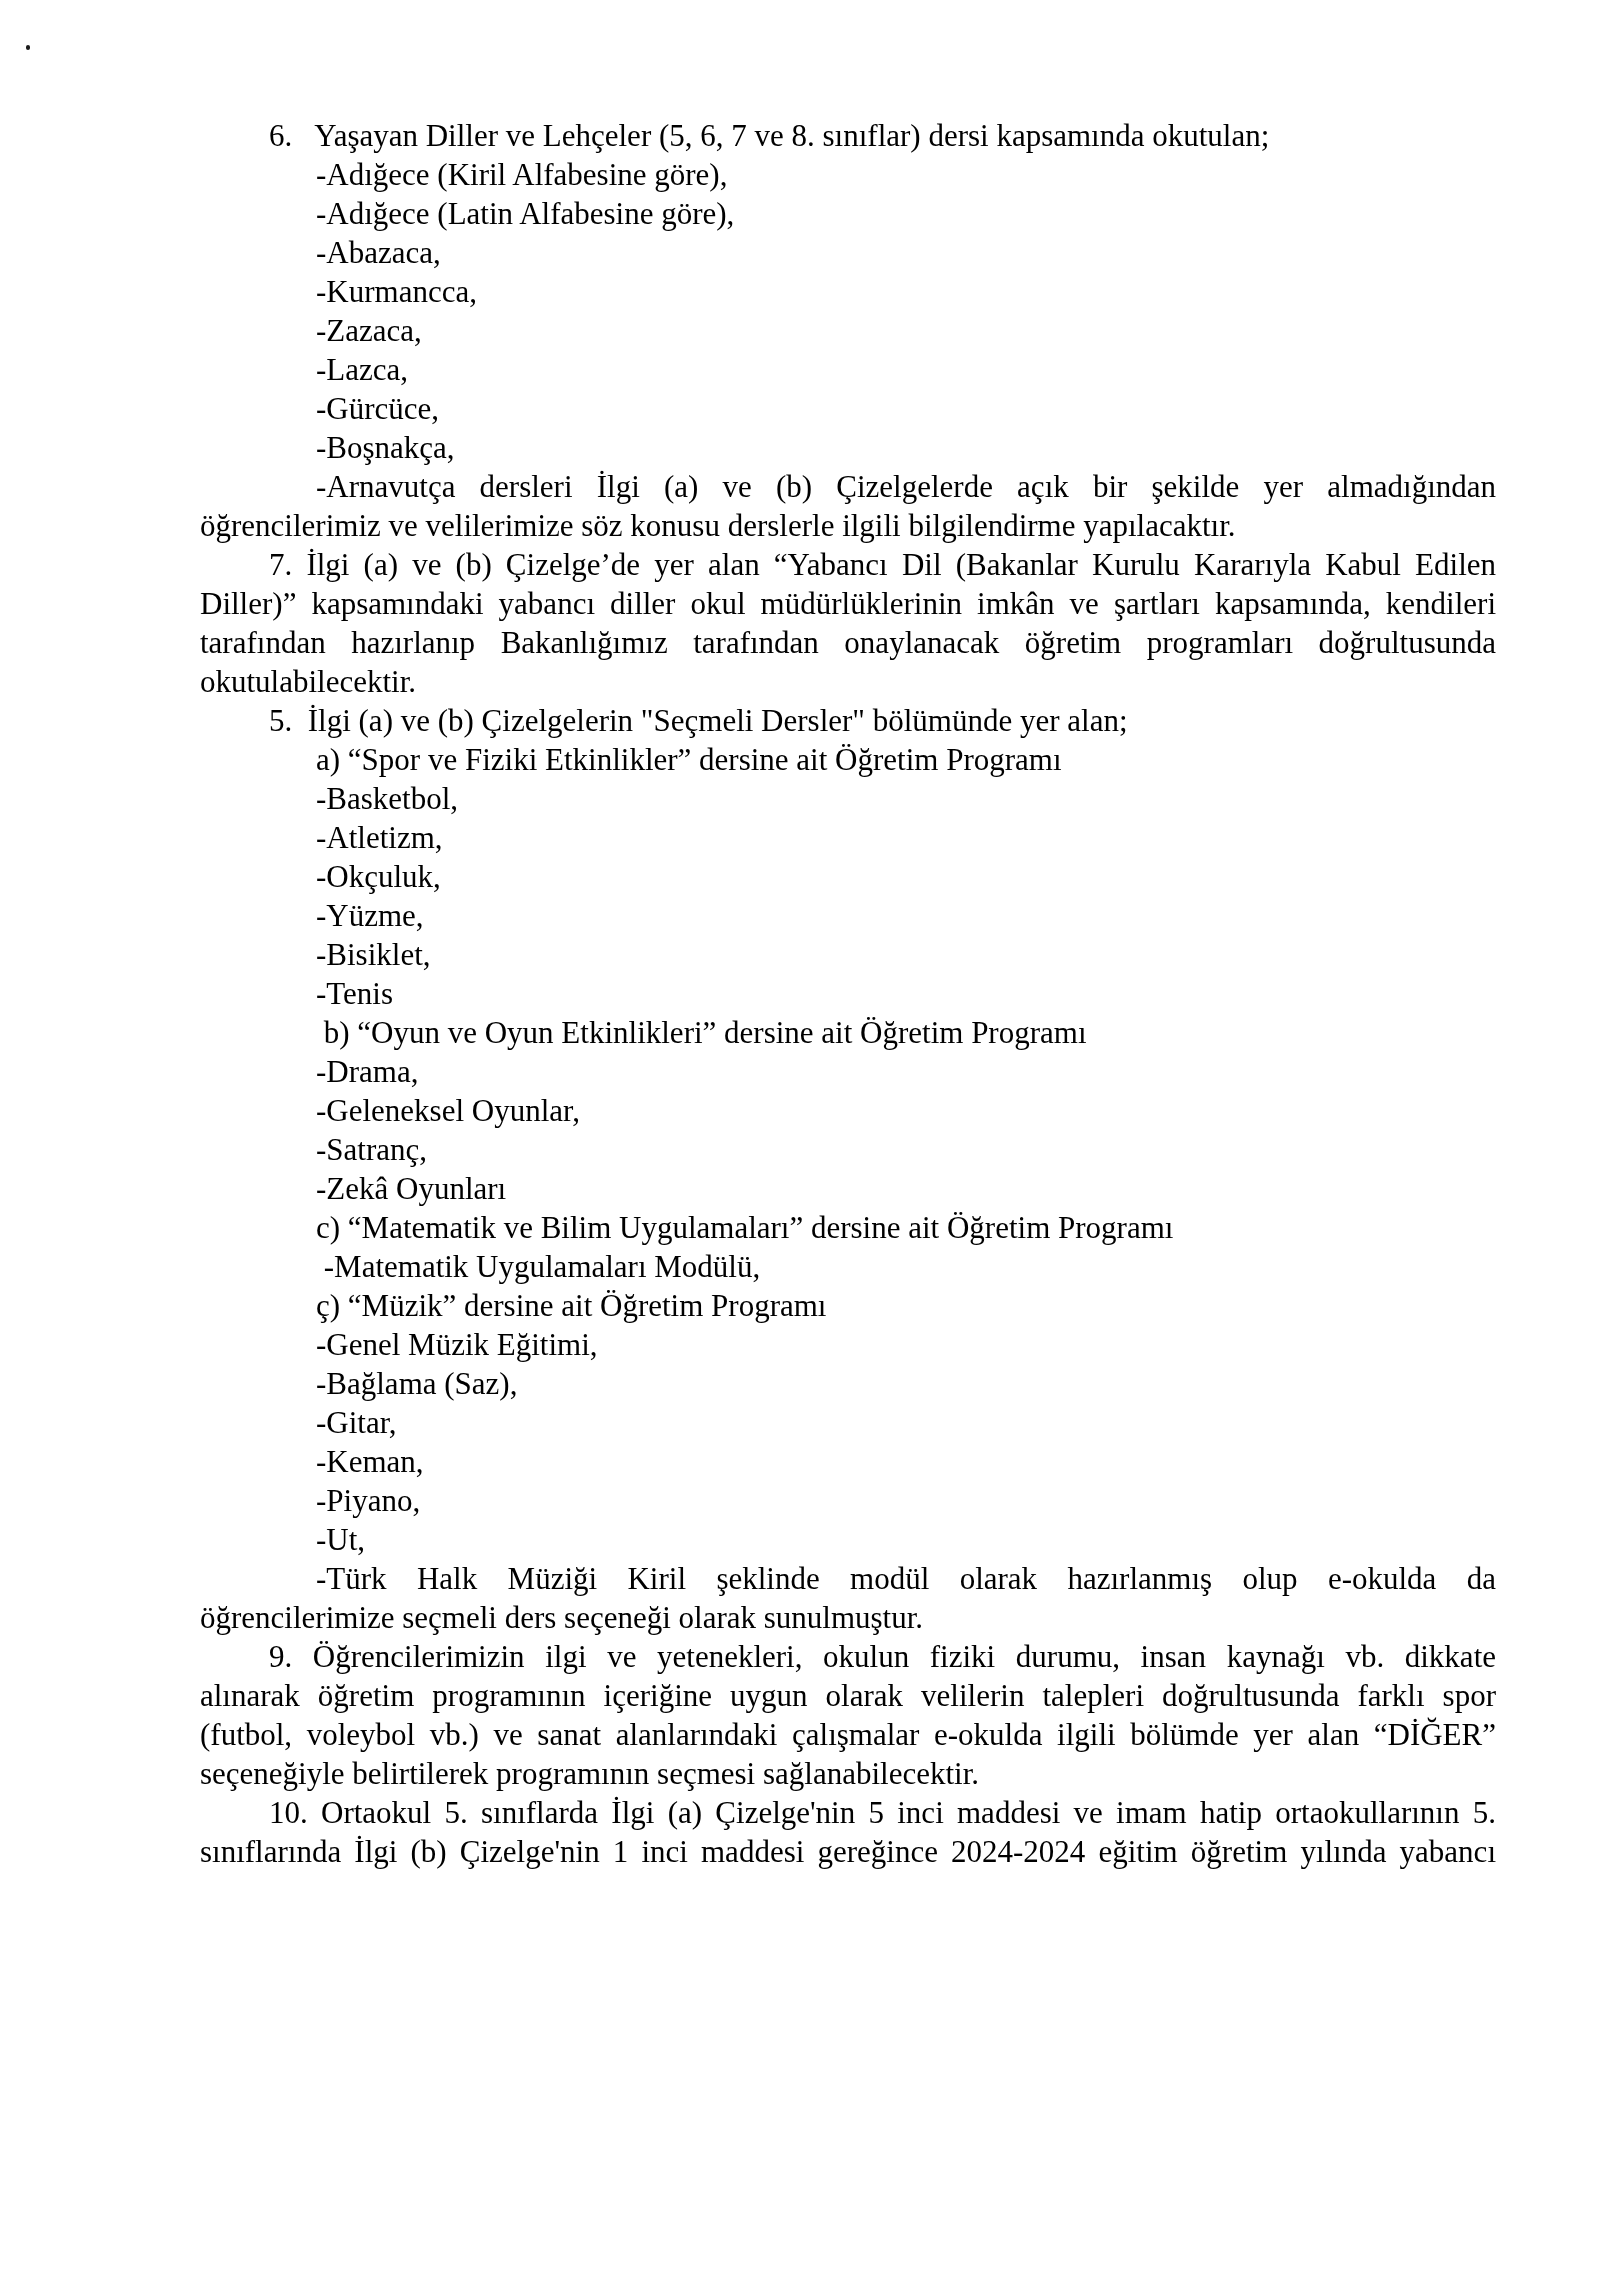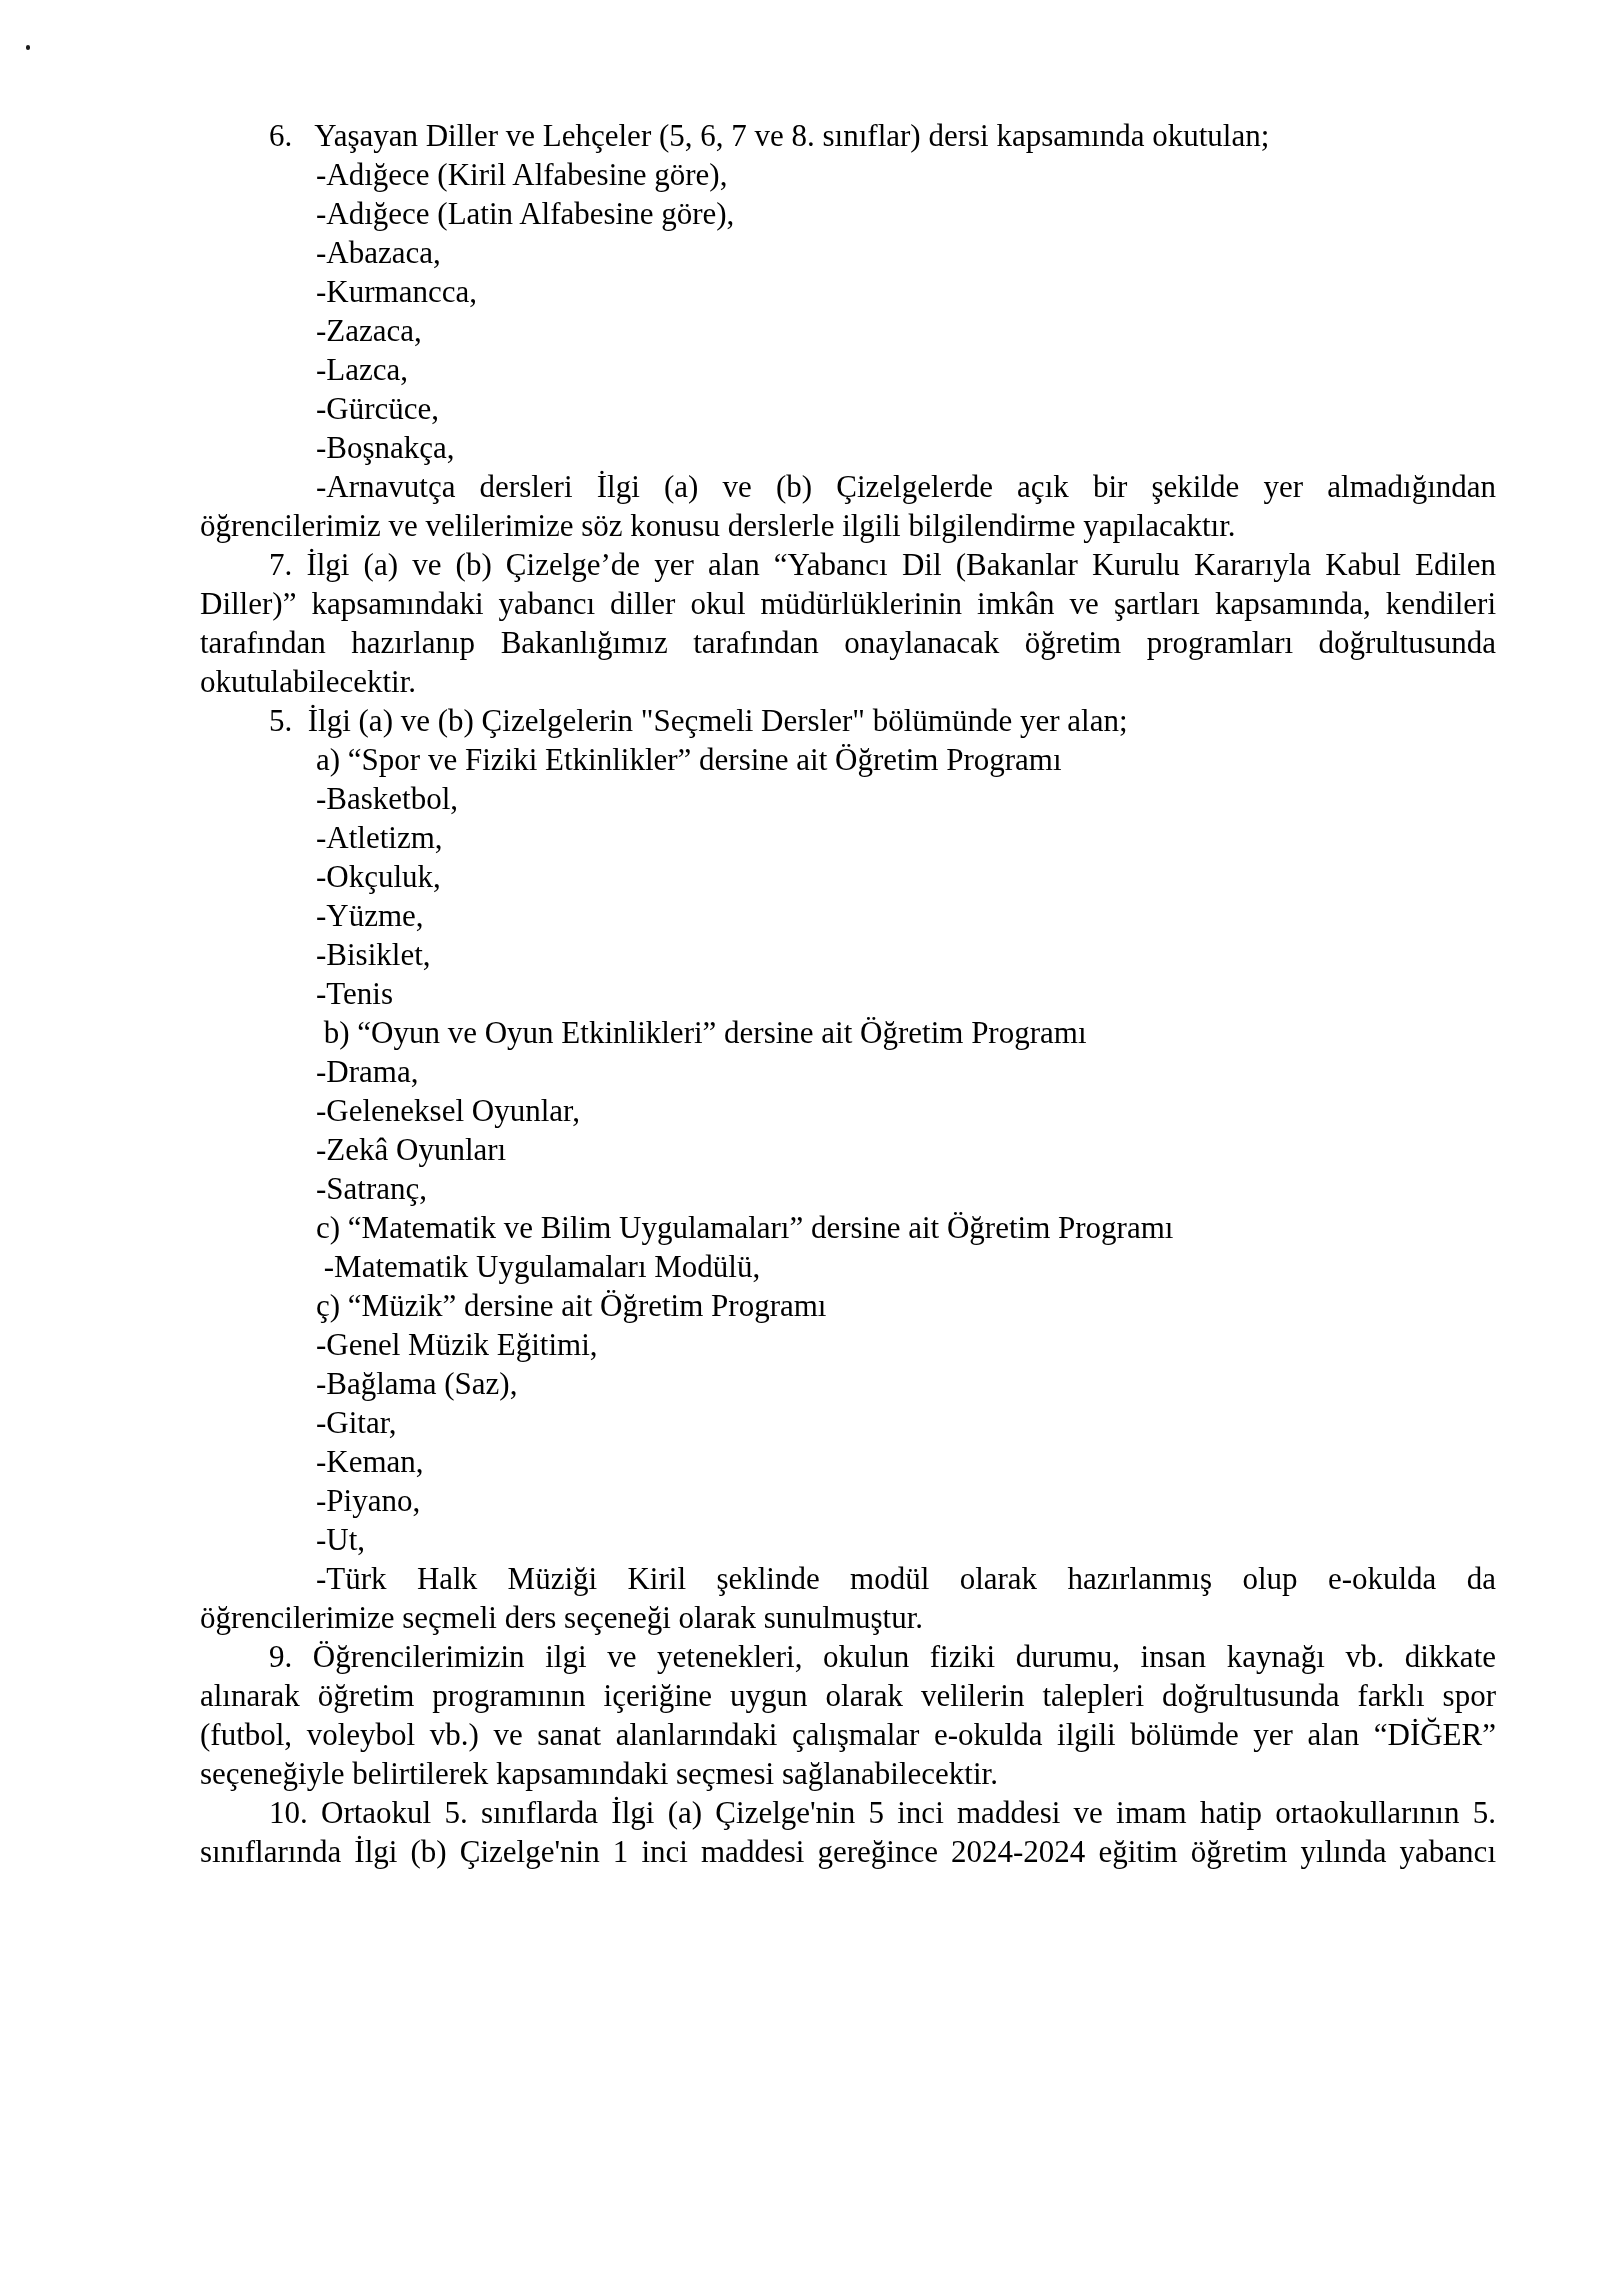--- a/index.html
+++ b/index.html
@@ -86,43 +86,43 @@
     <p class="line m2">-Basketbol,</p>
     <p class="line m2">-Atletizm,</p>
     <p class="line m2">-Okçuluk,</p>
     <p class="line m2">-Yüzme,</p>
     <p class="line m2">-Bisiklet,</p>
     <p class="line m2">-Tenis</p>
 
     <p class="line m2"> b) “Oyun ve Oyun Etkinlikleri” dersine ait Öğretim Programı</p>
     <p class="line m2">-Drama,</p>
     <p class="line m2">-Geleneksel Oyunlar,</p>
+    <p class="line m2">-Satranç,</p>
     <p class="line m2">-Zekâ Oyunları</p>
-    <p class="line m2">-Satranç,</p>
 
     <p class="line m2">c) “Matematik ve Bilim Uygulamaları” dersine ait Öğretim Programı</p>
     <p class="line m2"> -Matematik Uygulamaları Modülü,</p>
 
     <p class="line m2">ç) “Müzik” dersine ait Öğretim Programı</p>
     <p class="line m2">-Genel Müzik Eğitimi,</p>
     <p class="line m2">-Bağlama (Saz),</p>
     <p class="line m2">-Gitar,</p>
     <p class="line m2">-Keman,</p>
     <p class="line m2">-Piyano,</p>
     <p class="line m2">-Ut,</p>
 
     <p class="line m2 j">-Türk Halk Müziği Kiril şeklinde modül olarak hazırlanmış olup e-okulda da</p>
     <p class="line">öğrencilerimize seçmeli ders seçeneği olarak sunulmuştur.</p>
   </div>
 
   <div>
     <p class="line m1 j">9.  Öğrencilerimizin ilgi ve yetenekleri, okulun fiziki durumu, insan kaynağı vb. dikkate</p>
     <p class="line j">alınarak öğretim programının içeriğine uygun olarak velilerin talepleri doğrultusunda farklı spor</p>
     <p class="line j">(futbol, voleybol vb.) ve sanat alanlarındaki çalışmalar e-okulda ilgili bölümde yer alan “DİĞER”</p>
-    <p class="line">seçeneğiyle belirtilerek kapsamındaki seçmesi sağlanabilecektir.</p>
+    <p class="line">seçeneğiyle belirtilerek programının seçmesi sağlanabilecektir.</p>
   </div>
 
   <div>
     <p class="line m1 j">10. Ortaokul 5. sınıflarda İlgi (a) Çizelge'nin 5 inci maddesi ve imam hatip ortaokullarının 5.</p>
     <p class="line j">sınıflarında İlgi (b) Çizelge'nin 1 inci maddesi gereğince 2024-2024 eğitim öğretim yılında yabancı</p>
   </div>
 
 </div>
 
 

